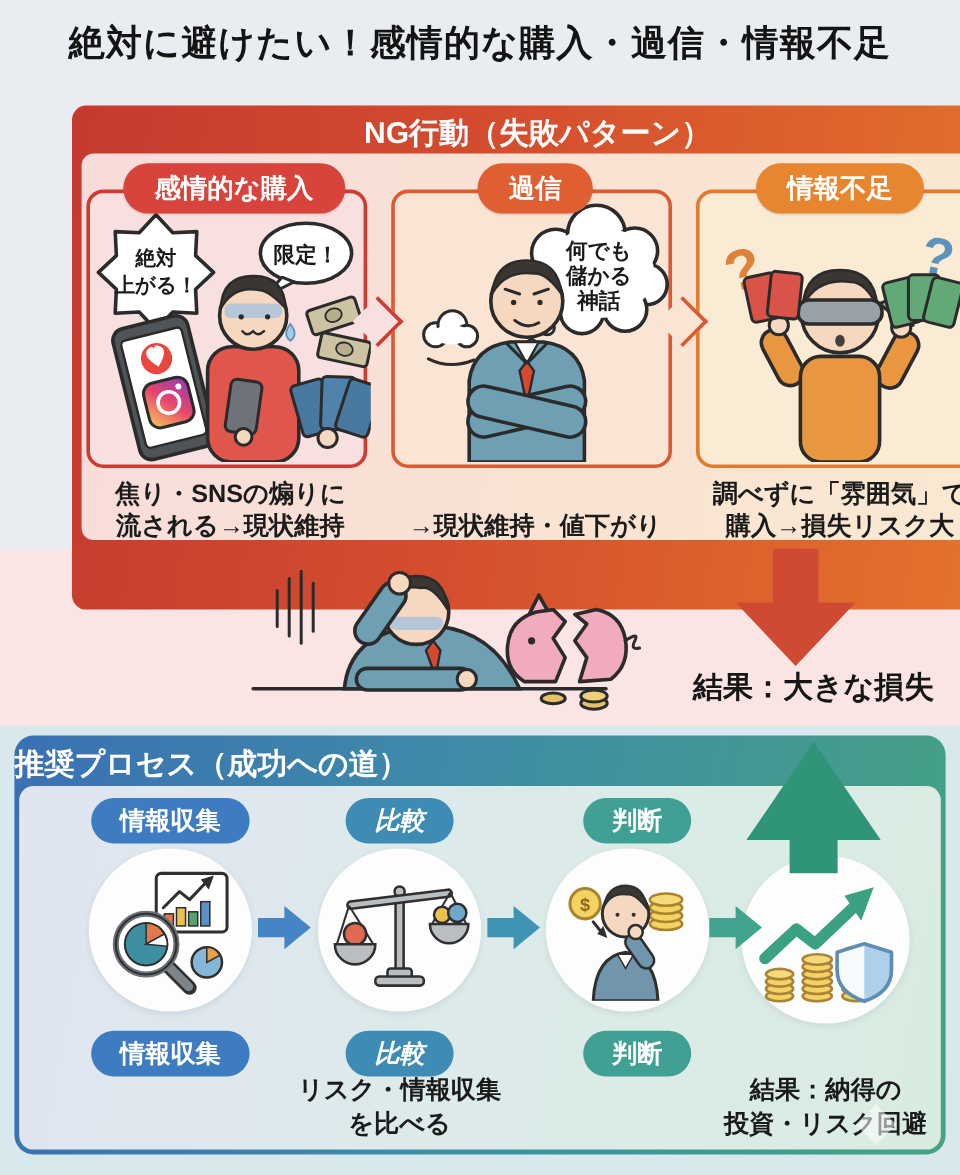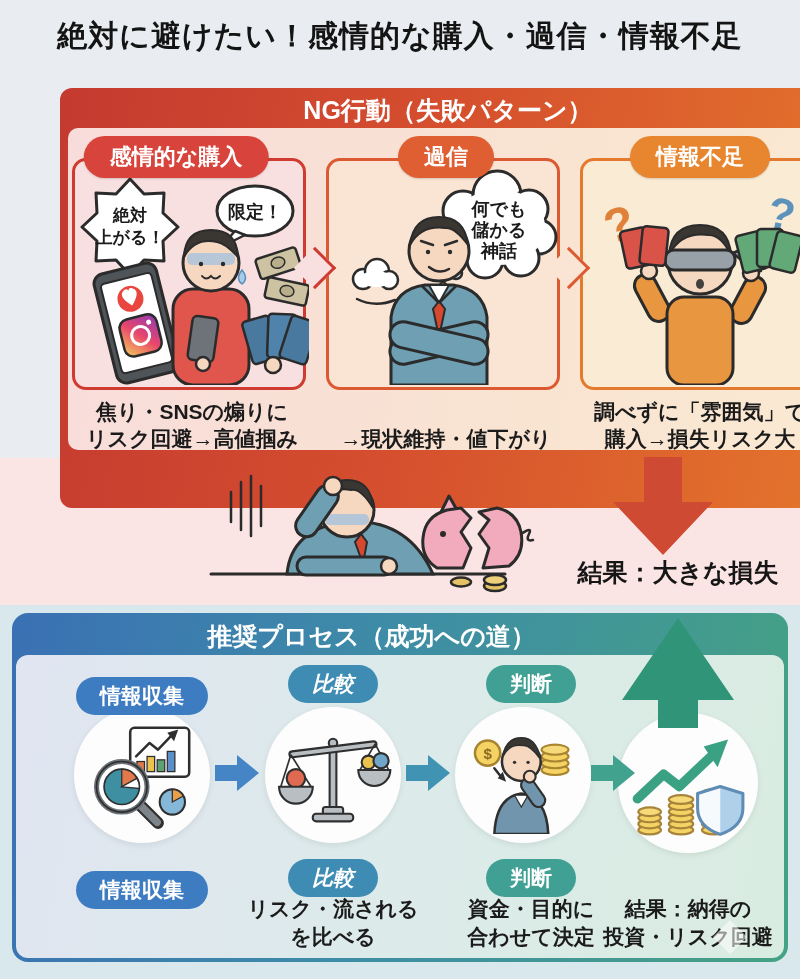--- a/index.html
+++ b/index.html
@@ -23,44 +23,44 @@
     background:linear-gradient(100deg,#f8dcdb 0%,#f9e3d2 55%,#fae9d2 100%); }
   .ng-card { top:30px; width:234px; height:232px; border-radius:14px; border:3.5px solid; z-index:1; }
   .ng-card.c1 { left:4px;   border-color:#cf3b31; background:#f9e0e0; }
   .ng-card.c2 { left:258px; border-color:#dc5a31; background:#fae4d3; }
   .ng-card.c3 { left:512px; border-color:#e37a2d; background:#faebd5; }
   .ng-chevron { width:30px; height:30px; transform:rotate(45deg); z-index:2; }
   .ng-chevron.v1 { left:232px; top:125px; background:#f9e0e0; border-top:3.5px solid #cf3b31; border-right:3.5px solid #cf3b31; }
   .ng-chevron.v2 { left:486px; top:125px; background:#fae4d3; border-top:3.5px solid #dc5a31; border-right:3.5px solid #dc5a31; }
   .ng-badge { top:8px; transform:translateX(-50%); padding:6px 26px; border-radius:26px; color:#fff;
     font-size:22px; font-weight:bold; white-space:nowrap; z-index:5; box-shadow:0 1px 2px rgba(0,0,0,.15); }
-  .ng-badge.b1 { left:108px; background:#d8443c; }
+  .ng-badge.b1 { left:127px; background:#d8443c; }
   .ng-badge.b2 { left:378px; background:#df5f33; }
   .ng-badge.b3 { left:632px; background:#e8862f; }
   .ng-caption { top:270px; width:250px; text-align:center; font-size:21px; font-weight:bold; color:#1b1b1b; line-height:1.3; }
   .ng-caption.p1 { left:-1px; } .ng-caption.p2 { left:253px; } .ng-caption.p3 { left:507px; }
   .card-art { left:0; top:6px; width:234px; height:218px; }
 
   
   .despair-art { left:175px; top:464px; width:360px; height:136px; }
   .down-arrow { left:613px; top:457px; width:100px; height:98px; }
   .ng-result { left:553px; top:556px; width:250px; text-align:center; font-size:25px; font-weight:bold; color:#161616; }
 
   
   .pr-section { left:12px; top:613px; width:776px; height:349px; border-radius:16px;
     background:linear-gradient(100deg,#3a70b4 0%,#3e8ca7 45%,#45a283 100%); }
-  .pr-header { left:12px; top:7px; width:695px; text-align:center; color:#fff; font-size:25px; font-weight:bold; }
+  .pr-header { left:0; top:7px; width:695px; text-align:left; color:#fff; font-size:25px; font-weight:bold; }
   .pr-body { left:4px; top:42px; width:768px; height:303px; border-radius:12px;
     background:linear-gradient(100deg,#e0e5f1 0%,#dcebe9 55%,#d9ece1 100%); }
   .up-arrow { left:610px; top:5px; width:112px; height:110px; z-index:4; }
   .pr-pill { transform:translateX(-50%); padding:5px 24px; border-radius:24px; color:#fff;
     font-size:21px; font-weight:bold; white-space:nowrap; z-index:5; }
   .pill-top { top:52px; } .pill-bottom { top:246px; }
   .pc1 { background:#3e7cc1; } .pc2 { background:#3e8cb4;font-style:italic; } .pc3 { background:#40a093; }
-  .x1 { left:130px;margin-top:12px; } .x2 { left:321px; } .x3 { left:519px; } .x4 { left:676px; }
+  .x1 { left:130px; } .x2 { left:321px; } .x3 { left:519px; } .x4 { left:676px; }
   .pr-circle { top:94px; width:136px; height:136px; border-radius:50%; background:#fdfdfd;
     box-shadow:0 2px 6px rgba(0,0,0,.08); z-index:3; }
   .cc1 { left:62px; } .cc2 { left:253px; } .cc3 { left:443px; }
   .pr-circle.c4 { left:606px; top:100px; width:140px; height:140px; }
   .pr-icon { width:118px; height:118px; margin:9px; display:block; }
   .pr-icon4 { width:122px; height:122px; margin:9px; display:block; }
   .step-arrow { top:142px; width:44px; height:36px; z-index:4; }
   .sa1 { left:203px; } .sa2 { left:394px; } .sa3 { left:579px; }
   .pr-caption { top:282px; width:220px; text-align:center; font-size:21px; font-weight:bold; color:#1b1b1b; line-height:1.35; transform:translateX(-50%); z-index:5; }
   .watermark { left:718px; top:925px; width:24px; height:24px; transform:rotate(45deg); background:rgba(255,255,255,.55); z-index:9; }
@@ -240,21 +240,21 @@
 
       <div class="abs ng-chevron v1"></div>
       <div class="abs ng-chevron v2"></div>
 
       <div class="abs ng-badge b1">感情的な購入</div>
       <div class="abs ng-badge b2">過信</div>
       <div class="abs ng-badge b3">情報不足</div>
 
       <div class="abs ng-caption p1">
         <span>焦り・SNSの煽りに</span><br>
-        <span>リスク回避→高値掴み</span>
+        <span>流される→現状維持</span>
       </div>
       <div class="abs ng-caption p2">
         <br>
         <span>→現状維持・値下がり</span>
       </div>
       <div class="abs ng-caption p3">
         <span>調べずに「雰囲気」で</span><br>
         <span>購入→損失リスク大</span>
       </div>
     </div>
@@ -425,26 +425,22 @@
     </svg>
     <svg class="abs step-arrow sa3" viewBox="0 0 44 36">
       <polygon points="0,10 22,10 22,0 44,18 22,36 22,26 0,26" fill="#41a28e"></polygon>
     </svg>
 
     <div class="abs pr-pill pill-bottom pc1 x1">情報収集</div>
     <div class="abs pr-pill pill-bottom pc2 x2">比較</div>
     <div class="abs pr-pill pill-bottom pc3 x3">判断</div>
 
     <div class="abs pr-caption x2">
-      <span>リスク・流される</span><br>
+      <span>リスク・情報収集</span><br>
       <span>を比べる</span>
-    </div>
-    <div class="abs pr-caption x3">
-      <span>資金・目的に</span><br>
-      <span>合わせて決定</span>
     </div>
     <div class="abs pr-caption x4">
       <span>結果：納得の</span><br>
       <span>投資・リスク回避</span>
     </div>
   </div>
 
   <div class="abs watermark"></div>
 </div>
 

